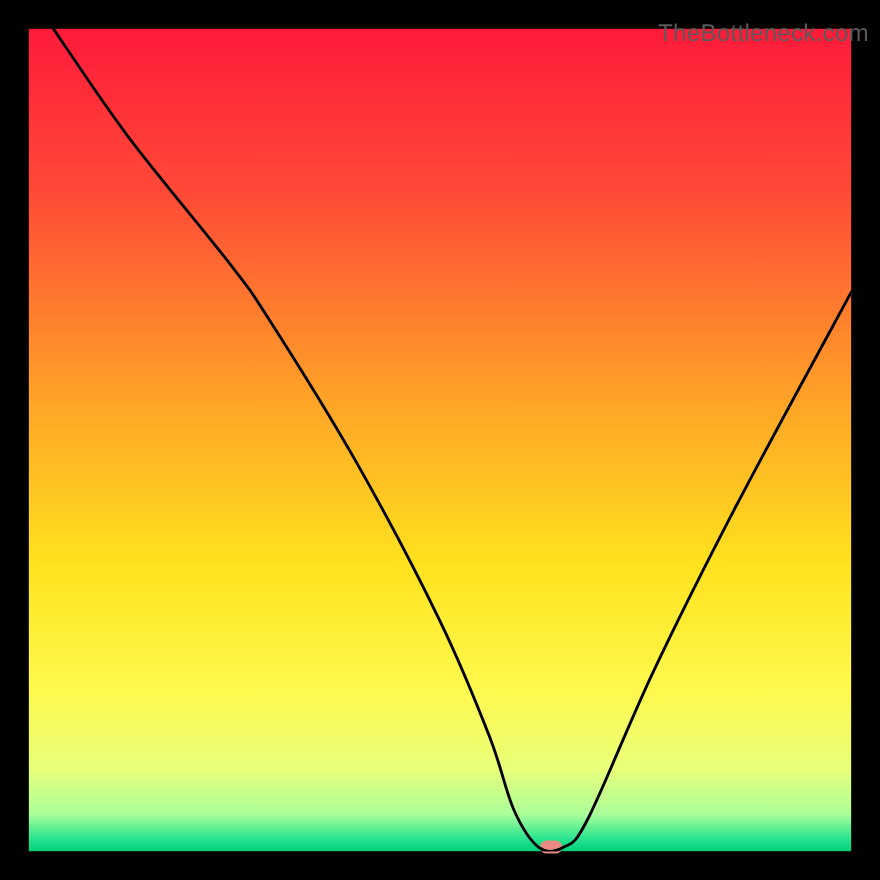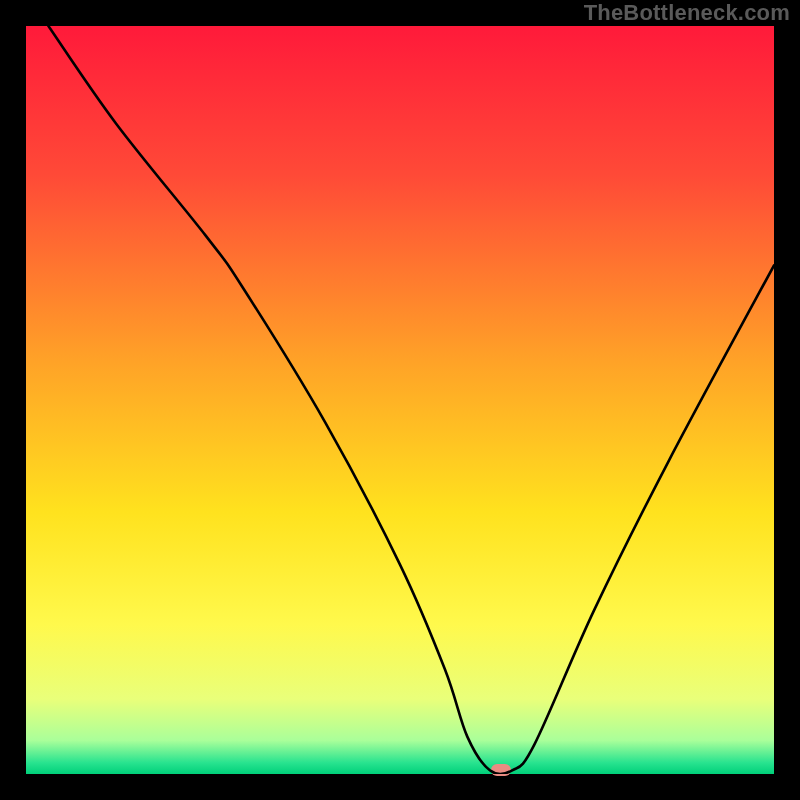--- a/index.html
+++ b/index.html
@@ -11,25 +11,25 @@
     font-family: Arial, Helvetica, sans-serif;
   }
   .wrapper {
     position: relative;
     width: 800px;
     height: 800px;
     background: #000;
   }
   .watermark {
     position: absolute;
-    top: 0;
+    top: 17px;
     right: 10px;
     color: #5a5a5a;
     font-size: 22px;
-    font-weight: 700;
+    font-weight: 400;
     letter-spacing: 0.2px;
     z-index: 20;
   }
   .plot-outer {
     position: absolute;
     left: 26px;
     top: 26px;
     width: 748px;
     height: 748px;
     background: #000;

